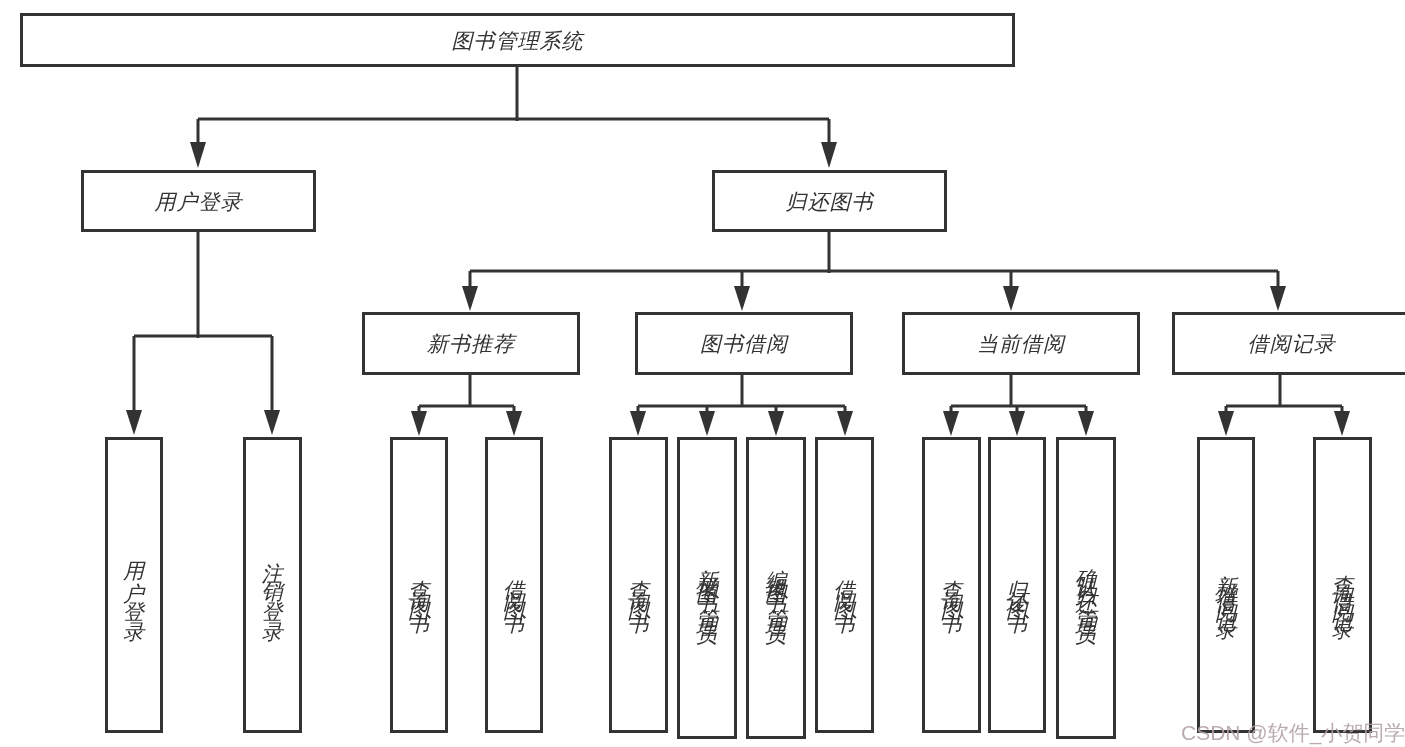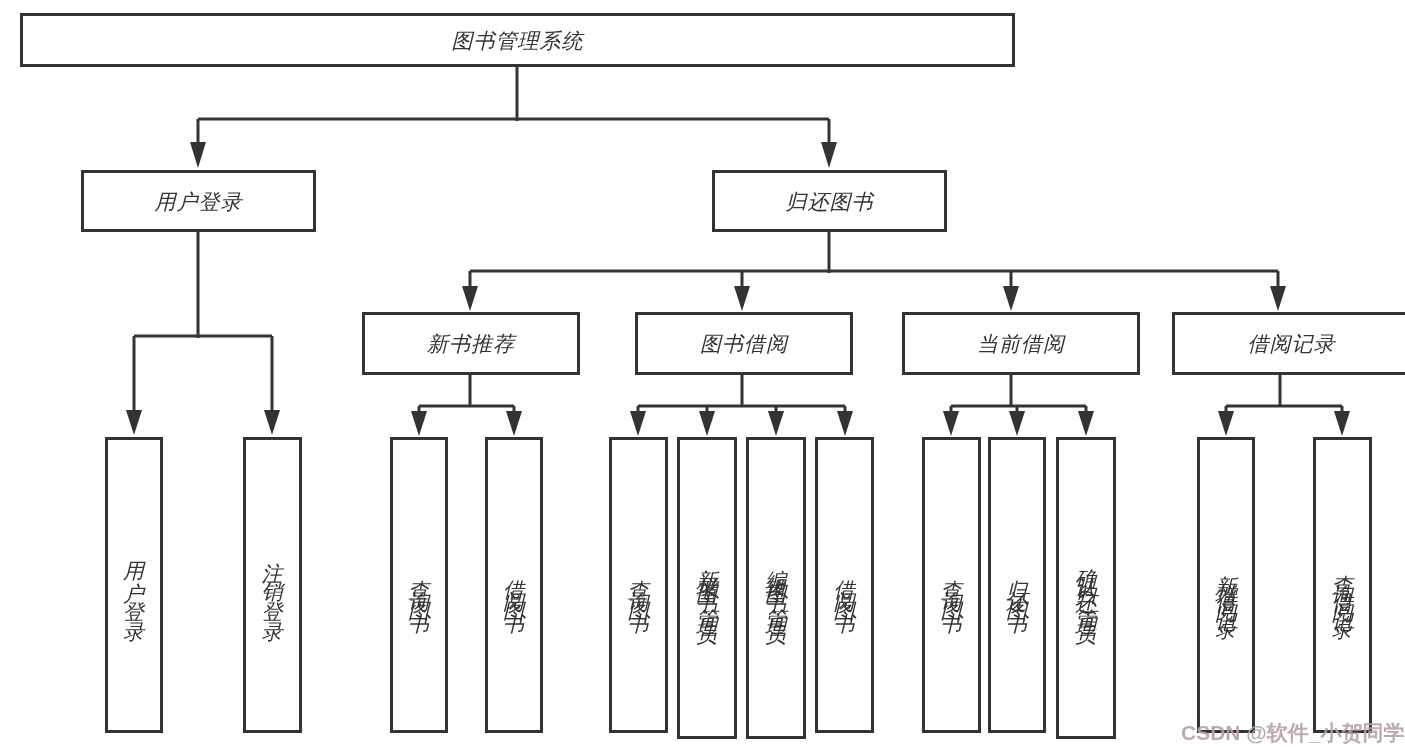--- a/index.html
+++ b/index.html
@@ -45,21 +45,20 @@
   .ls8  .lbl{letter-spacing:8px;}
   .watermark{
     position:absolute;
     left:1181px;top:719px;
     font-size:21px;
     color:var(--wm);
     opacity:.9;
     white-space:nowrap;
     z-index:5;
     letter-spacing:0;
-    font-weight:bold;
   }
 </style>
 </head>
 <body>
 
 <div class="stage">
 
   <svg class="wires" width="1405" height="747" viewBox="0 0 1405 747" aria-hidden="true">
     <g stroke="#333333" stroke-width="3" fill="none">
 

